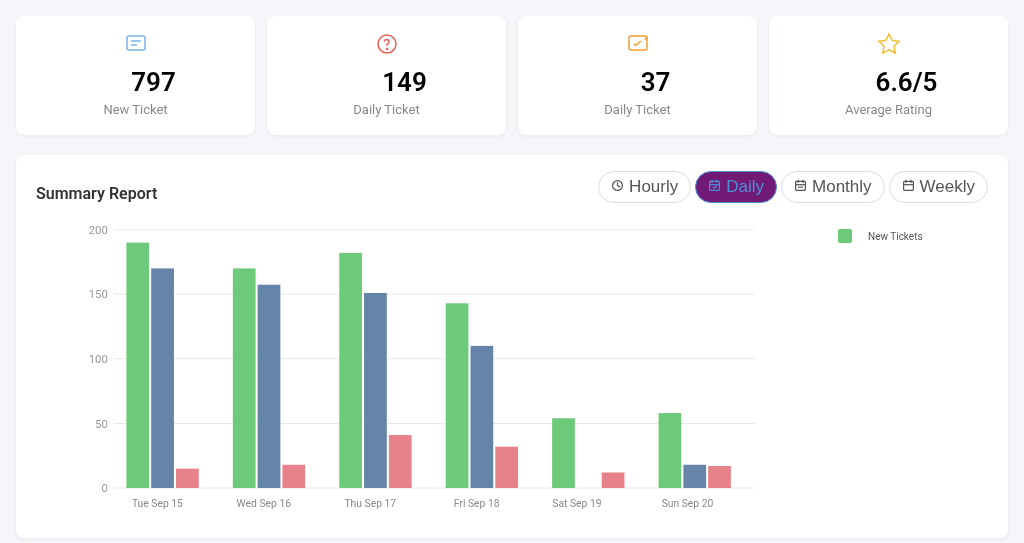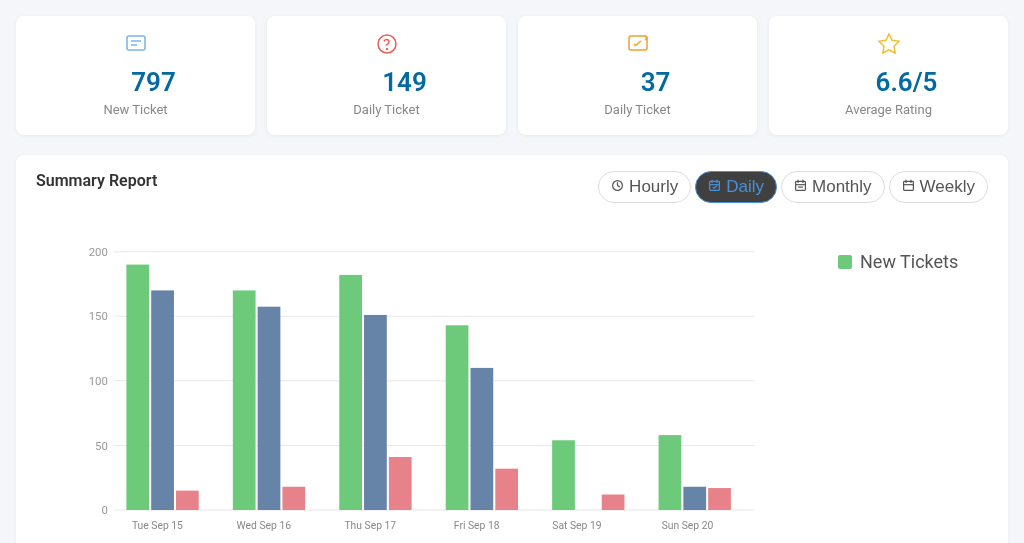--- a/index.html
+++ b/index.html
@@ -34,44 +34,44 @@
       box-shadow: 0 1px 4px rgba(0,0,0,0.06);
       min-height: 110px;
     }
     .stat-icon {
       font-size: 22px;
       margin-bottom: 6px;
     }
     .stat-number {
       font-size: 26px;
       font-weight: 600;
-      color: #0369a1;
+      color: #000000;
       line-height: 1.2;
       margin-left: 36px;
     }
     .stat-label {
       font-size: 13px;
       color: #888;
       text-align: center;
       margin-top: 3px;
       line-height: 1.4;
     }
 
     
     .summary-section {
       background: #fff;
       border-radius: 8px;
       padding: 16px 20px;
       box-shadow: 0 1px 4px rgba(0,0,0,0.06);
     }
     .summary-header {
       display: flex;
-      align-items: flex-start;
+      align-items: flex-end;
       justify-content: space-between;
-      margin-bottom: 28px;
+      margin-bottom: 6px;
     }
     .summary-title {
       font-size: 16px;
       font-weight: 600;
       color: #333;
     }
     .time-filters {
       display: flex;
       gap: 4px;
     }
@@ -81,21 +81,21 @@
       gap: 5px;
       padding: 5px 12px;
       border-radius: 20px;
       border: 1px solid #ddd;
       background: #fff;
       font-size: 17px;
       color: #555;
       cursor: pointer;
     }
     .time-filter-btn.active {
-      background: #404040;
+      background: #701a75;
       border-color: #4a90d9;
       color: #4a90d9;
     }
     .time-filter-btn .btn-icon {
       font-size: 12px;
     }
 
     
     .chart-container {
       display: flex;
@@ -109,22 +109,22 @@
       display: flex;
       flex-direction: column;
       gap: 10px;
       padding-top: 20px;
       padding-left: 10px;
       min-width: 160px;
     }
     .legend-item {
       display: flex;
       align-items: center;
-      gap: 8px;
-      font-size: 18px;
+      gap: 16px;
+      font-size: 10px;
       color: #555;
     }
     .legend-dot {
       width: 14px;
       height: 14px;
       border-radius: 2px;
       flex-shrink: 0;
     }
 
     

